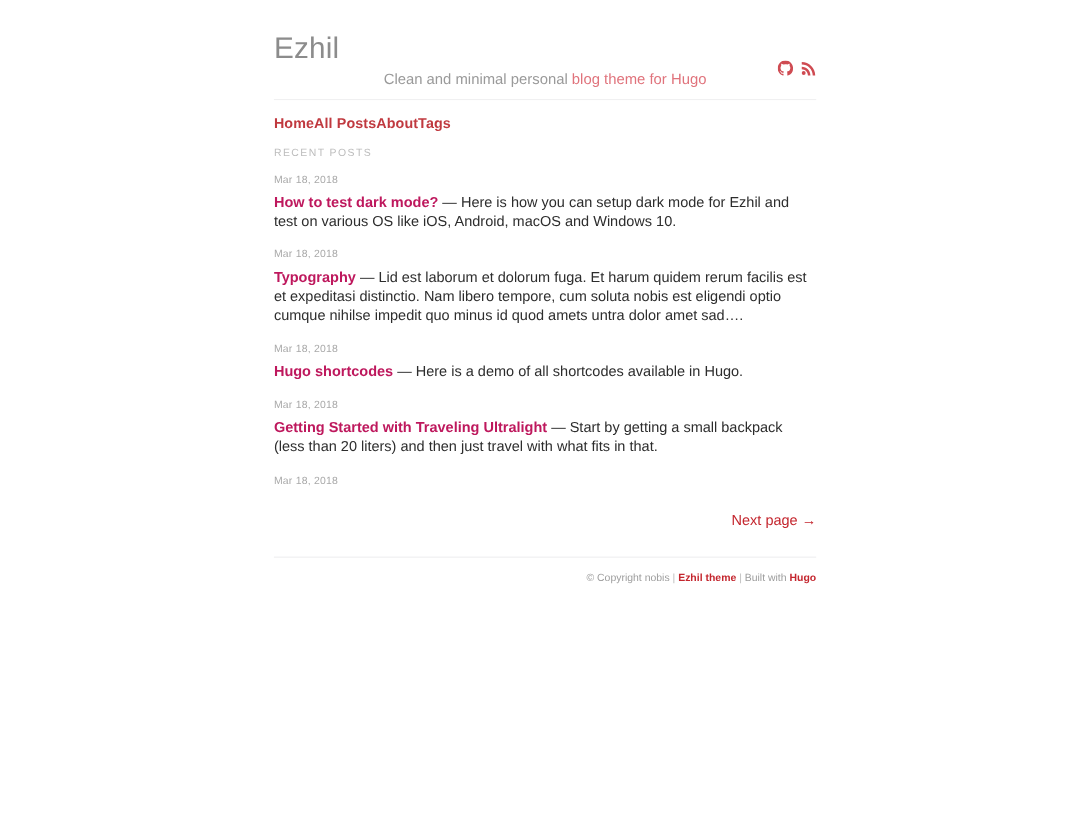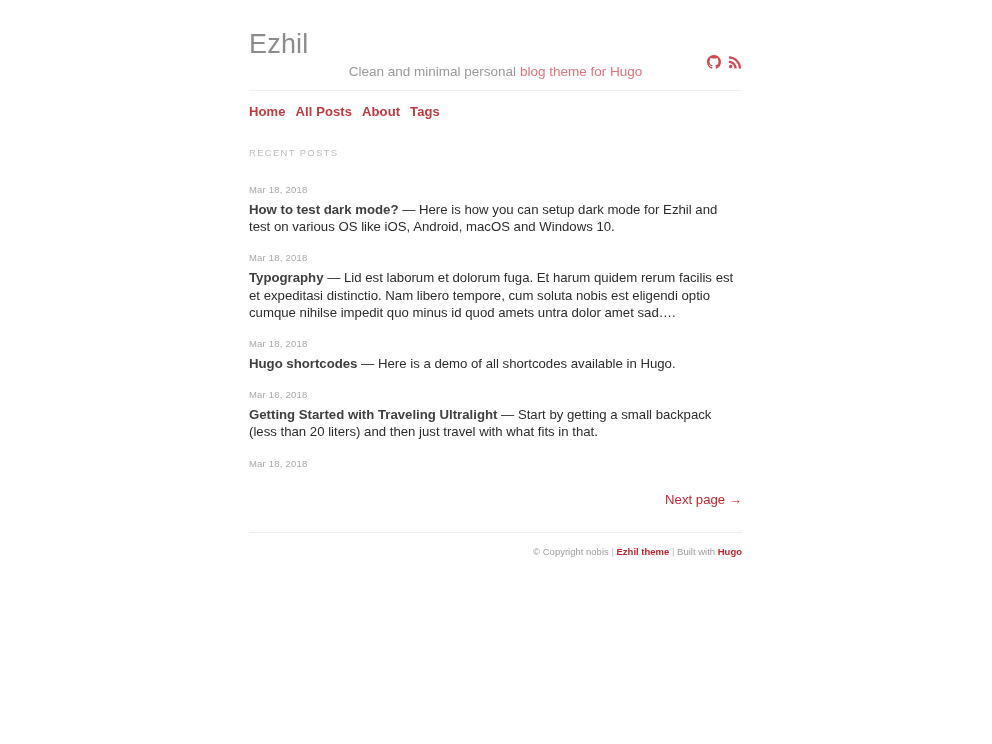--- a/index.html
+++ b/index.html
@@ -70,60 +70,60 @@
     color: #cf4b52;
     line-height: 0;
   }
   .social svg { display: block; }
 
   
   .site-nav {
     padding-top: 12px;
     padding-bottom: 12px;
     display: flex;
-    gap: 10px;
+    gap: 0;
   }
   .site-nav a {
     color: #c0393f;
     font-size: 13px;
     line-height: 17px;
     font-weight: 700;
     text-decoration: none;
     letter-spacing: 0.1px;
   }
 
   
   .section-label {
-    margin-top: 15px;
+    margin-top: 2px;
     font-size: 9.5px;
     letter-spacing: 1.3px;
     color: #bdbdbd;
     text-transform: uppercase;
     font-weight: 400;
   }
   .post-list {
-    margin-top: 26px;
+    margin-top: 13px;
   }
   .post {
     margin-bottom: 17px;
   }
   .post-date {
     font-size: 9.5px;
     color: #a9a9a9;
     letter-spacing: 0.2px;
     margin-bottom: 5px;
     line-height: 12px;
   }
   .post-line {
     font-size: 13.2px;
     line-height: 17.2px;
     color: #2f2f2f;
   }
   .post-title {
-    color: #404040;
+    color: #be185d;
     text-decoration: none;
     font-weight: 600;
   }
   .post-summary { color: #2d2d2d; }
 
   
   .pagination {
     margin-top: 20px;
     text-align: right;
   }

